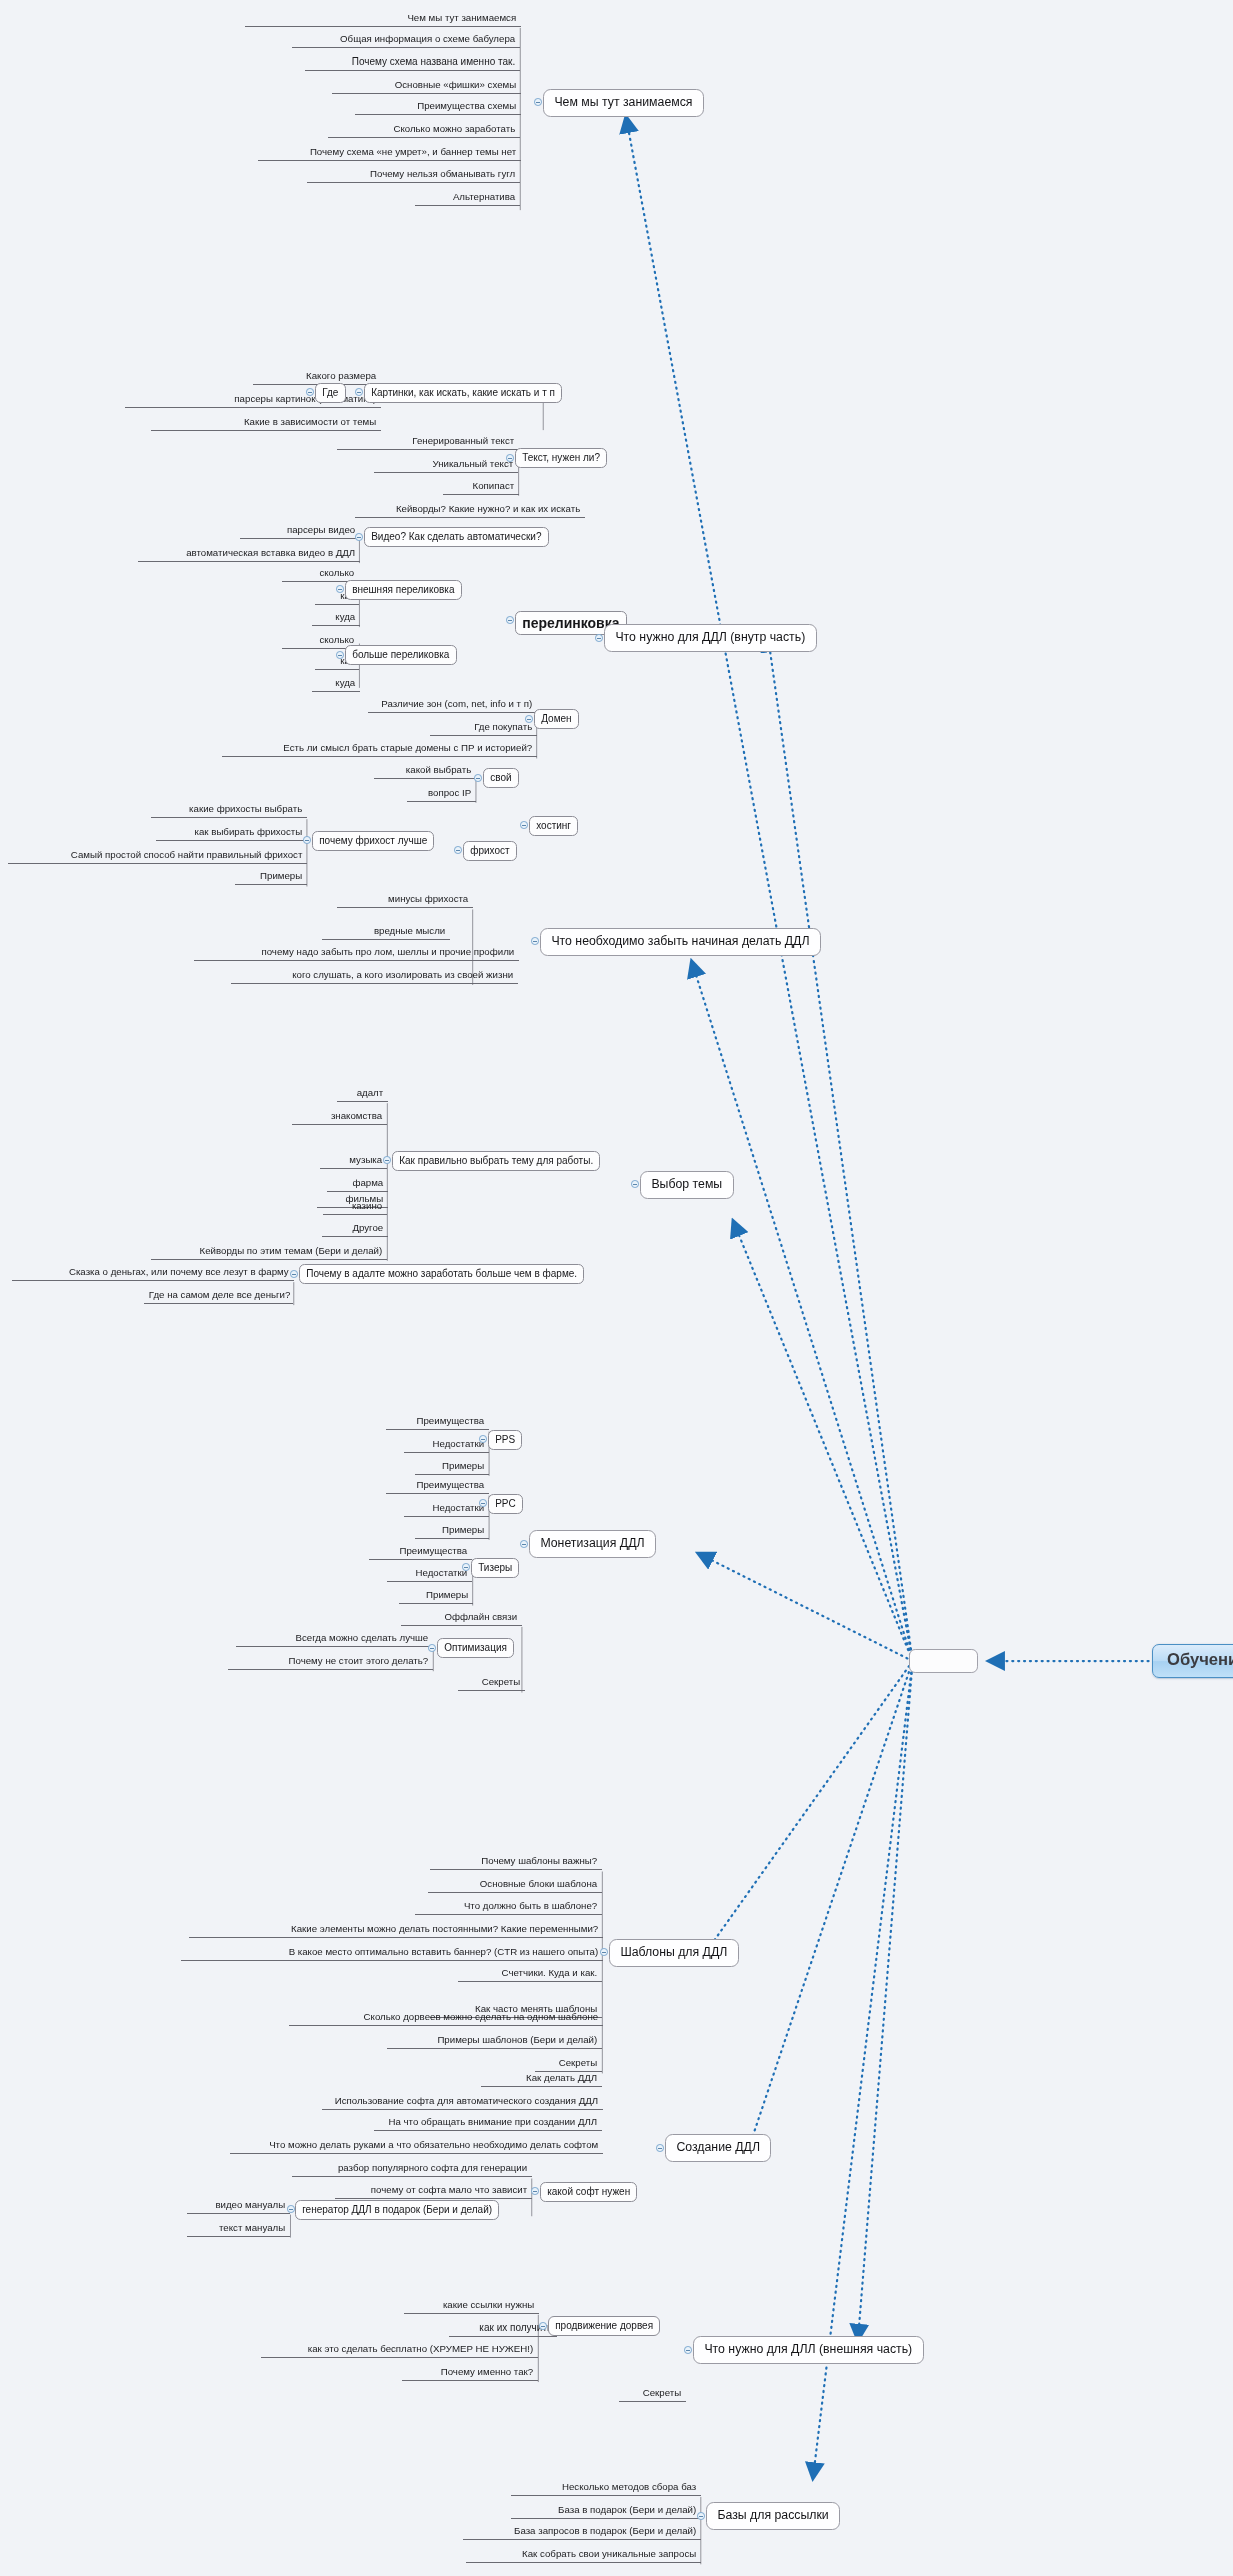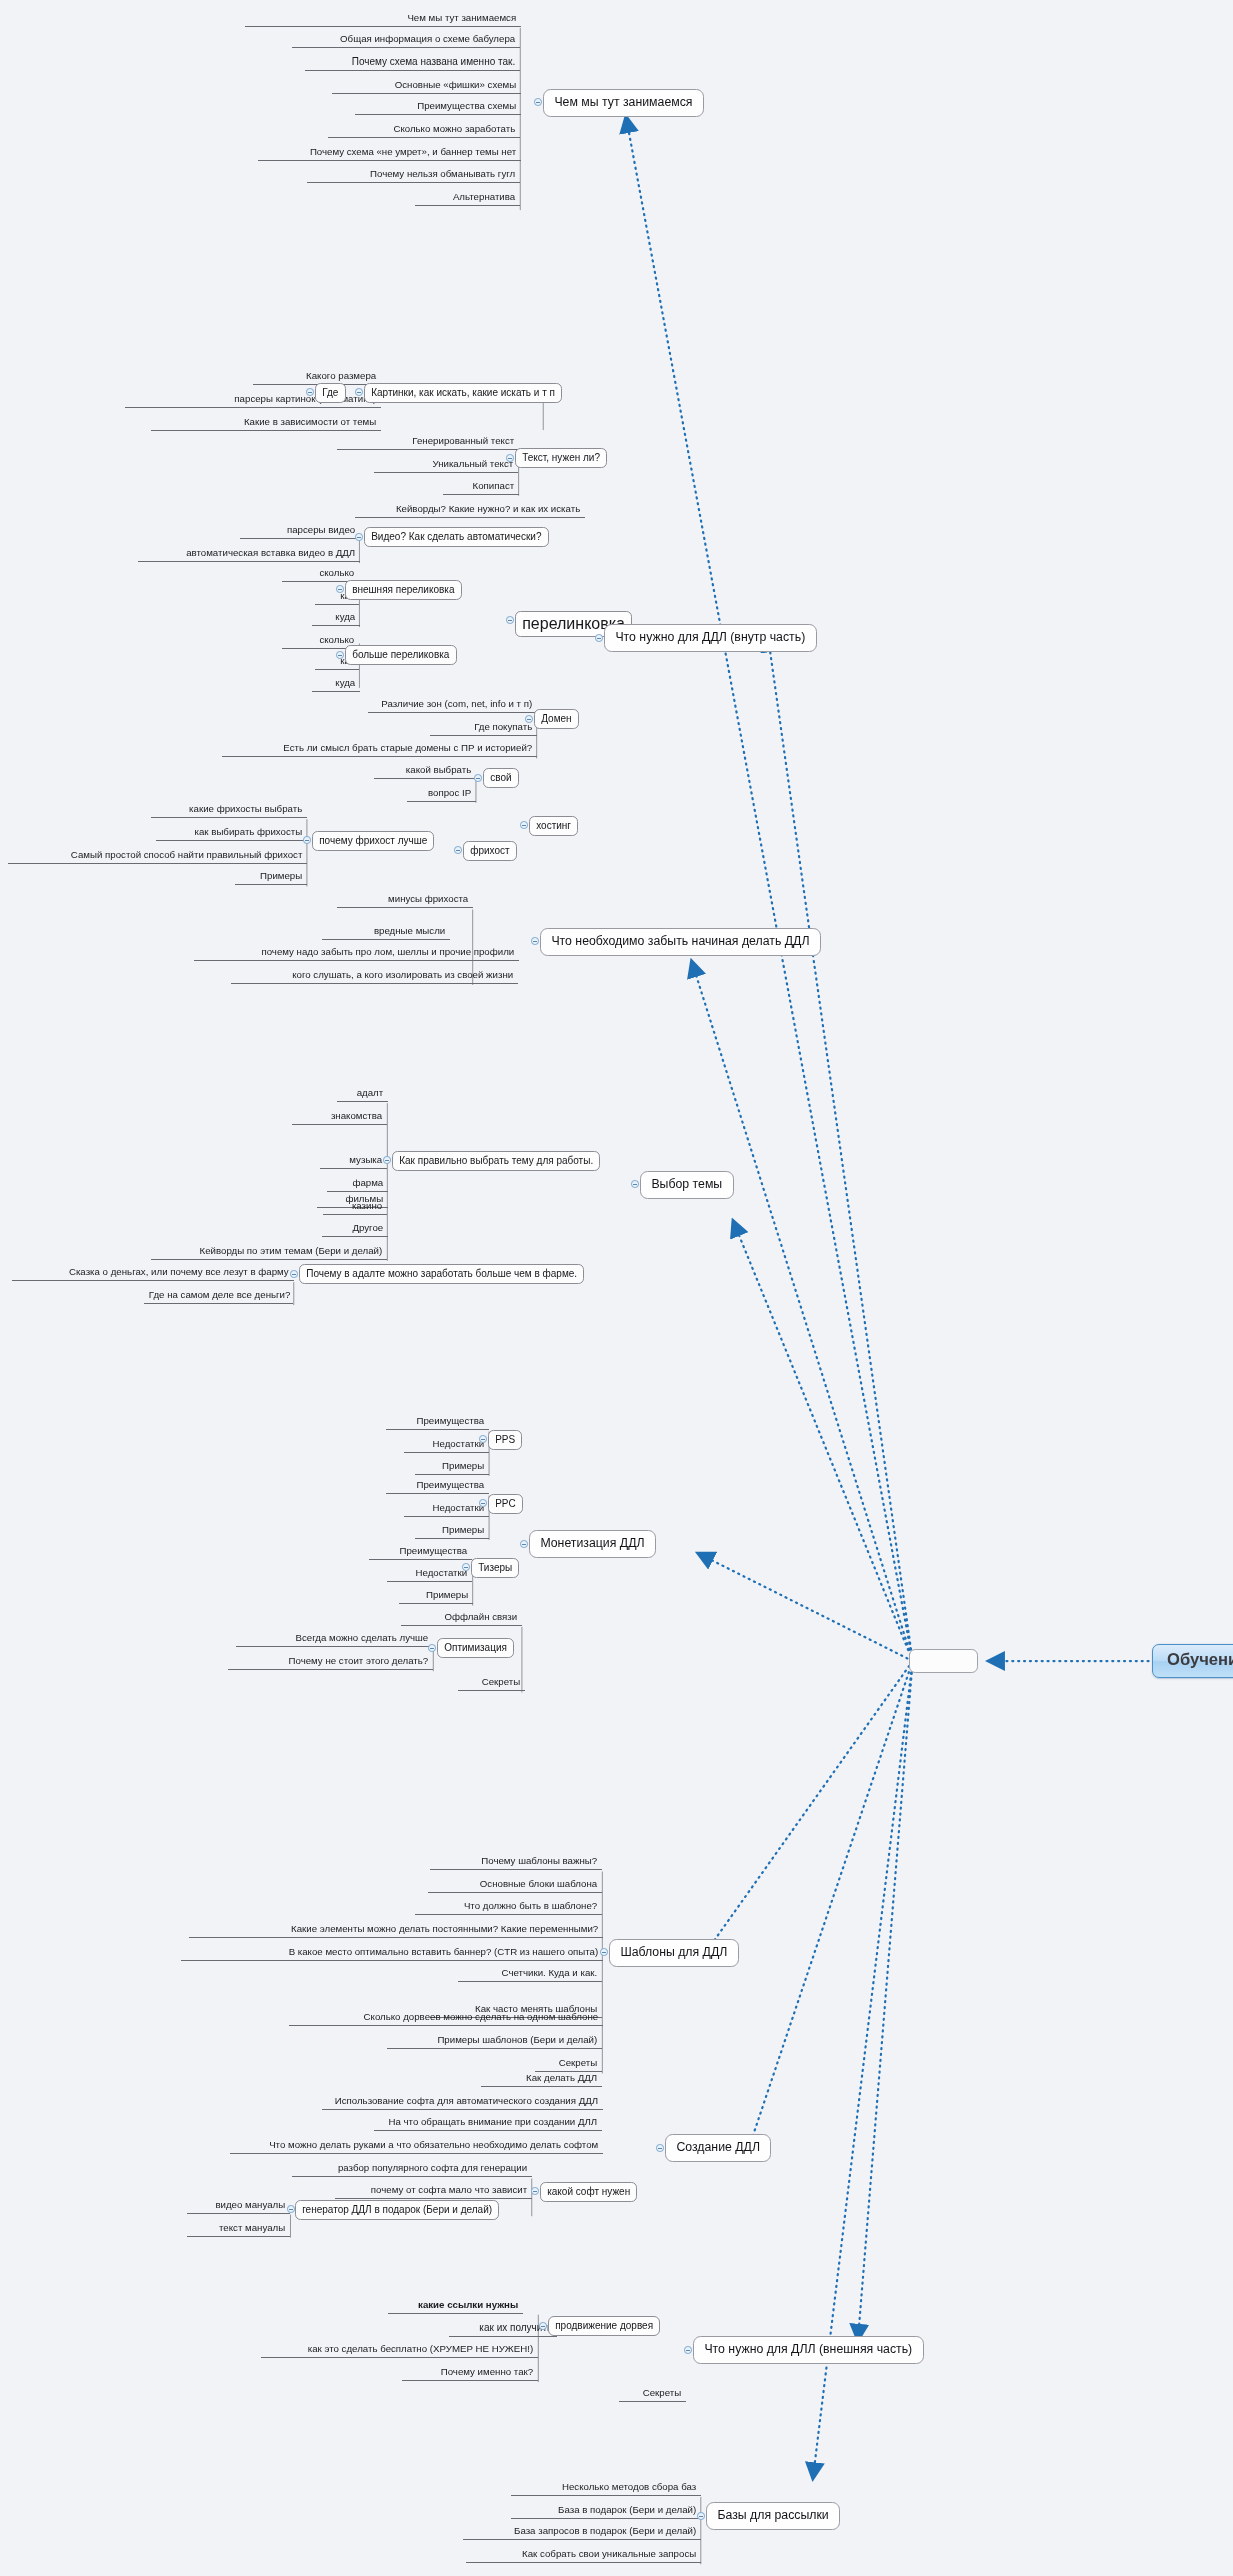--- a/index.html
+++ b/index.html
@@ -158,21 +158,21 @@
       <div class="node boxed" style="left: 515px; top: 448px; font-size: 10px; padding: 3.5px 6.2px 4.2px; border-radius: 5.5px;">Текст, нужен ли?</div>
       <div class="node leaf" style="left: 443px; top: 478px; width: 76px; text-align: right; font-size: 9.7px; padding: 2.8px 4.8px 3.5px; border-bottom-width: 0.9px;">Копипаст</div>
       <div class="node leaf" style="left: 355px; top: 501px; width: 230px; text-align: right; font-size: 9.7px; padding: 2.8px 4.8px 3.5px; border-bottom-width: 0.9px;">Кейворды? Какие нужно? и как их искать</div>
       <div class="node leaf" style="left: 240px; top: 522px; width: 120px; text-align: right; font-size: 9.7px; padding: 2.8px 4.8px 3.5px; border-bottom-width: 0.9px;">парсеры видео</div>
       <div class="node boxed" style="left: 364px; top: 527px; font-size: 10px; padding: 3.5px 6.2px 4.2px; border-radius: 5.5px;">Видео? Как сделать автоматически?</div>
       <div class="node leaf" style="left: 138px; top: 545px; width: 222px; text-align: right; font-size: 9.7px; padding: 2.8px 4.8px 3.5px; border-bottom-width: 0.9px;">автоматическая вставка видео в ДДЛ</div>
       <div class="node leaf" style="left: 282px; top: 565px; width: 77px; text-align: right; font-size: 9.7px; padding: 2.8px 4.8px 3.5px; border-bottom-width: 0.9px;">сколько</div>
       <div class="node leaf" style="left: 315px; top: 588px; width: 44px; text-align: right; font-size: 9.7px; padding: 2.8px 4.8px 3.5px; border-bottom-width: 0.9px;">как</div>
       <div class="node boxed" style="left: 345px; top: 580px; font-size: 10px; padding: 3.5px 6.2px 4.2px; border-radius: 5.5px;">внешняя переликовка</div>
       <div class="node leaf" style="left: 312px; top: 609px; width: 48px; text-align: right; font-size: 9.7px; padding: 2.8px 4.8px 3.5px; border-bottom-width: 0.9px;">куда</div>
-      <div class="node boxed" style="left: 515px; top: 611px; font-size: 16px; padding: 3.5px 6.2px 4.2px; border-radius: 5.5px;">перелинковка</div>
+      <div class="node boxed" style="left: 515px; top: 611px; font-size: 14px; padding: 3.5px 6.2px 4.2px; border-radius: 5.5px; font-weight: bold;">перелинковка</div>
       <div class="node leaf" style="left: 282px; top: 632px; width: 77px; text-align: right; font-size: 9.7px; padding: 2.8px 4.8px 3.5px; border-bottom-width: 0.9px;">сколько</div>
       <div class="node leaf" style="left: 315px; top: 653px; width: 44px; text-align: right; font-size: 9.7px; padding: 2.8px 4.8px 3.5px; border-bottom-width: 0.9px;">как</div>
       <div class="node boxed" style="left: 345px; top: 645px; font-size: 10px; padding: 3.5px 6.2px 4.2px; border-radius: 5.5px;">больше переликовка</div>
       <div class="node leaf" style="left: 312px; top: 675px; width: 48px; text-align: right; font-size: 9.7px; padding: 2.8px 4.8px 3.5px; border-bottom-width: 0.9px;">куда</div>
       <div class="node leaf" style="left: 368px; top: 696px; width: 169px; text-align: right; font-size: 9.7px; padding: 2.8px 4.8px 3.5px; border-bottom-width: 0.9px;">Различие зон (com, net, info и т п)</div>
       <div class="node leaf" style="left: 430px; top: 719px; width: 107px; text-align: right; font-size: 9.7px; padding: 2.8px 4.8px 3.5px; border-bottom-width: 0.9px;">Где покупать</div>
       <div class="node boxed" style="left: 534px; top: 709px; font-size: 10px; padding: 3.5px 6.2px 4.2px; border-radius: 5.5px;">Домен</div>
       <div class="node leaf" style="left: 222px; top: 740px; width: 315px; text-align: right; font-size: 9.7px; padding: 2.8px 4.8px 3.5px; border-bottom-width: 0.9px;">Есть ли смысл брать старые домены с ПР и историей?</div>
       <div class="node leaf" style="left: 374px; top: 762px; width: 102px; text-align: right; font-size: 9.7px; padding: 2.8px 4.8px 3.5px; border-bottom-width: 0.9px;">какой выбрать</div>
       <div class="node boxed" style="left: 483px; top: 768px; font-size: 10px; padding: 3.5px 6.2px 4.2px; border-radius: 5.5px;">свой</div>
@@ -236,21 +236,21 @@
       <div class="node leaf" style="left: 322px; top: 2093px; width: 281px; text-align: right; font-size: 9.7px; padding: 2.8px 4.8px 3.5px; border-bottom-width: 0.9px;">Использование софта для автоматического создания ДДЛ</div>
       <div class="node leaf" style="left: 374px; top: 2114px; width: 228px; text-align: right; font-size: 9.7px; padding: 2.8px 4.8px 3.5px; border-bottom-width: 0.9px;">На что обращать внимание при создании ДЛЛ</div>
       <div class="node leaf" style="left: 230px; top: 2137px; width: 373px; text-align: right; font-size: 9.7px; padding: 2.8px 4.8px 3.5px; border-bottom-width: 0.9px;">Что можно делать руками а что обязательно необходимо делать софтом</div>
       <div class="node leaf" style="left: 292px; top: 2160px; width: 240px; text-align: right; font-size: 9.7px; padding: 2.8px 4.8px 3.5px; border-bottom-width: 0.9px;">разбор популярного софта для генерации</div>
       <div class="node leaf" style="left: 335px; top: 2182px; width: 197px; text-align: right; font-size: 9.7px; padding: 2.8px 4.8px 3.5px; border-bottom-width: 0.9px;">почему от софта мало что зависит</div>
       <div class="node boxed" style="left: 540px; top: 2182px; font-size: 10px; padding: 3.5px 6.2px 4.2px; border-radius: 5.5px;">какой софт нужен</div>
       <div class="node leaf" style="left: 187px; top: 2197px; width: 103px; text-align: right; font-size: 9.7px; padding: 2.8px 4.8px 3.5px; border-bottom-width: 0.9px;">видео мануалы</div>
       <div class="node boxed" style="left: 295px; top: 2200px; font-size: 10px; padding: 3.5px 6.2px 4.2px; border-radius: 5.5px;">генератор ДДЛ в подарок (Бери и делай)</div>
       <div class="node leaf" style="left: 187px; top: 2220px; width: 103px; text-align: right; font-size: 9.7px; padding: 2.8px 4.8px 3.5px; border-bottom-width: 0.9px;">текст мануалы</div>
       <div class="node branch" style="left: 665px; top: 2134px; font-size: 12.3px; padding: 6.2px 10.4px 7.6px; border-radius: 7.6px;">Создание ДДЛ</div>
-      <div class="node leaf" style="left: 388px; top: 2297px; width: 135px; text-align: right; font-size: 9.7px; padding: 2.8px 4.8px 3.5px; border-bottom-width: 0.9px; font-weight: bold;">какие ссылки нужны</div>
+      <div class="node leaf" style="left: 404px; top: 2297px; width: 135px; text-align: right; font-size: 9.7px; padding: 2.8px 4.8px 3.5px; border-bottom-width: 0.9px;">какие ссылки нужны</div>
       <div class="node leaf" style="left: 449px; top: 2320px; width: 108px; text-align: right; font-size: 10px; padding: 2.8px 4.8px 3.5px; border-bottom-width: 0.9px;">как их получить</div>
       <div class="node boxed" style="left: 548px; top: 2316px; font-size: 10px; padding: 3.5px 6.2px 4.2px; border-radius: 6px;">продвижение дорвея</div>
       <div class="node leaf" style="left: 261px; top: 2341px; width: 277px; text-align: right; font-size: 9.7px; padding: 2.8px 4.8px 3.5px; border-bottom-width: 0.9px;">как это сделать бесплатно (ХРУМЕР НЕ НУЖЕН!)</div>
       <div class="node leaf" style="left: 402px; top: 2364px; width: 136px; text-align: right; font-size: 9.7px; padding: 2.8px 4.8px 3.5px; border-bottom-width: 0.9px;">Почему именно так?</div>
       <div class="node leaf" style="left: 619px; top: 2385px; width: 67px; text-align: right; font-size: 9.7px; padding: 2.8px 4.8px 3.5px; border-bottom-width: 0.9px;">Секреты</div>
       <div class="node branch" style="left: 693px; top: 2336px; font-size: 12.3px; padding: 6.2px 10.4px 7.6px; border-radius: 7.6px;">Что нужно для ДЛЛ (внешняя часть)</div>
       <div class="node leaf" style="left: 511px; top: 2479px; width: 190px; text-align: right; font-size: 9.7px; padding: 2.8px 4.8px 3.5px; border-bottom-width: 0.9px;">Несколько методов сбора баз</div>
       <div class="node leaf" style="left: 511px; top: 2502px; width: 190px; text-align: right; font-size: 9.7px; padding: 2.8px 4.8px 3.5px; border-bottom-width: 0.9px;">База в подарок (Бери и делай)</div>
       <div class="node leaf" style="left: 463px; top: 2523px; width: 238px; text-align: right; font-size: 9.7px; padding: 2.8px 4.8px 3.5px; border-bottom-width: 0.9px;">База запросов в подарок (Бери и делай)</div>
       <div class="node leaf" style="left: 466px; top: 2546px; width: 235px; text-align: right; font-size: 9.7px; padding: 2.8px 4.8px 3.5px; border-bottom-width: 0.9px;">Как собрать свои уникальные запросы</div>

